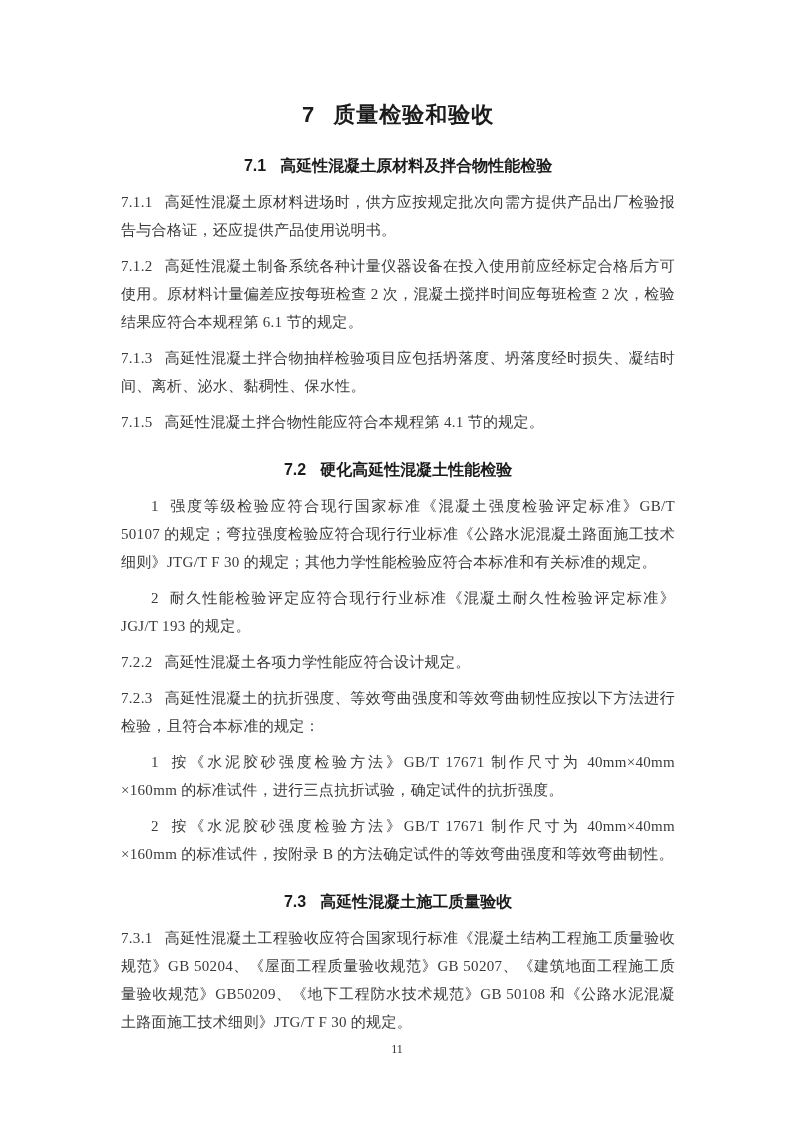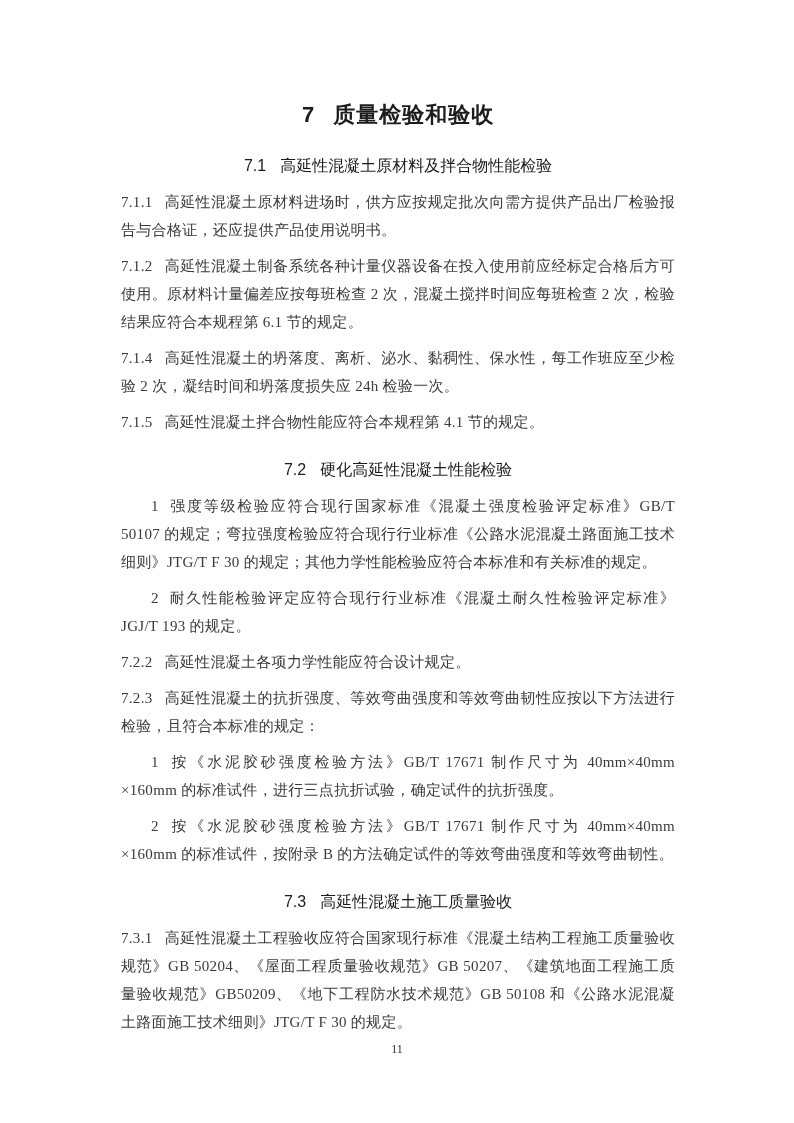--- a/index.html
+++ b/index.html
@@ -26,21 +26,21 @@
     font-size: 22px;
     line-height: 30px;
     color: #1c1c1c;
     letter-spacing: 1px;
   }
   .doc-title .tgap { margin-left: 18px; margin-top: 36px; }
   .sec-heading {
     margin: 0;
     text-align: center;
     font-family: "Liberation Sans", sans-serif;
-    font-weight: normal;
+    font-weight: bold;
     font-size: 16px;
     line-height: 28px;
     color: #1c1c1c;
   }
   .sec-heading .hgap { margin-left: 14px; }
   .gap-top { margin-top: 20px; }
   p.clause {
     margin: 8px;
     font-size: 15px;
     line-height: 28px;
@@ -82,21 +82,21 @@
 <div class="page">
 
   <div class="content">
 
     <h1 class="doc-title"><span>7</span><span class="tgap">质量检验和验收</span></h1>
 
     <h2 class="sec-heading"><span>7.1</span><span class="hgap">高延性混凝土原材料及拌合物性能检验</span></h2>
 
     <p class="clause"><span class="clabel">7.1.1</span><span>高延性混凝土原材料进场时，供方应按规定批次向需方提供产品出厂检验报告与合格证，还应提供产品使用说明书。</span></p>
     <p class="clause"><span class="clabel">7.1.2</span><span>高延性混凝土制备系统各种计量仪器设备在投入使用前应经标定合格后方可使用。原材料计量偏差应按每班检查 2 次，混凝土搅拌时间应每班检查 2 次，检验结果应符合本规程第 6.1 节的规定。</span></p>
-    <p class="clause"><span class="clabel">7.1.4</span><span>高延性混凝土的坍落度、离析、泌水、黏稠性、保水性，每工作班应至少检验 2 次，凝结时间和坍落度损失应 24h 检验一次。</span></p>
+    <p class="clause"><span class="clabel">7.1.3</span><span>高延性混凝土拌合物抽样检验项目应包括坍落度、坍落度经时损失、凝结时间、离析、泌水、黏稠性、保水性。</span></p>
     <p class="clause"><span class="clabel">7.1.5</span><span>高延性混凝土拌合物性能应符合本规程第 4.1 节的规定。</span></p>
 
     <h2 class="sec-heading gap-top"><span>7.2</span><span class="hgap">硬化高延性混凝土性能检验</span></h2>
 
     <p class="clause indent"><span class="slabel">1</span><span>强度等级检验应符合现行国家标准《混凝土强度检验评定标准》GB/T 50107 的规定；弯拉强度检验应符合现行行业标准《公路水泥混凝土路面施工技术细则》JTG/T F 30 的规定；其他力学性能检验应符合本标准和有关标准的规定。</span></p>
     <p class="clause indent"><span class="slabel">2</span><span>耐久性能检验评定应符合现行行业标准《混凝土耐久性检验评定标准》JGJ/T 193 的规定。</span></p>
     <p class="clause"><span class="clabel">7.2.2</span><span>高延性混凝土各项力学性能应符合设计规定。</span></p>
     <p class="clause"><span class="clabel">7.2.3</span><span>高延性混凝土的抗折强度、等效弯曲强度和等效弯曲韧性应按以下方法进行检验，且符合本标准的规定：</span></p>
     <p class="clause indent"><span class="slabel">1</span><span>按《水泥胶砂强度检验方法》GB/T 17671 制作尺寸为 40mm×40mm ×160mm 的标准试件，进行三点抗折试验，确定试件的抗折强度。</span></p>
     <p class="clause indent"><span class="slabel">2</span><span>按《水泥胶砂强度检验方法》GB/T 17671 制作尺寸为 40mm×40mm ×160mm 的标准试件，按附录 B 的方法确定试件的等效弯曲强度和等效弯曲韧性。</span></p>

